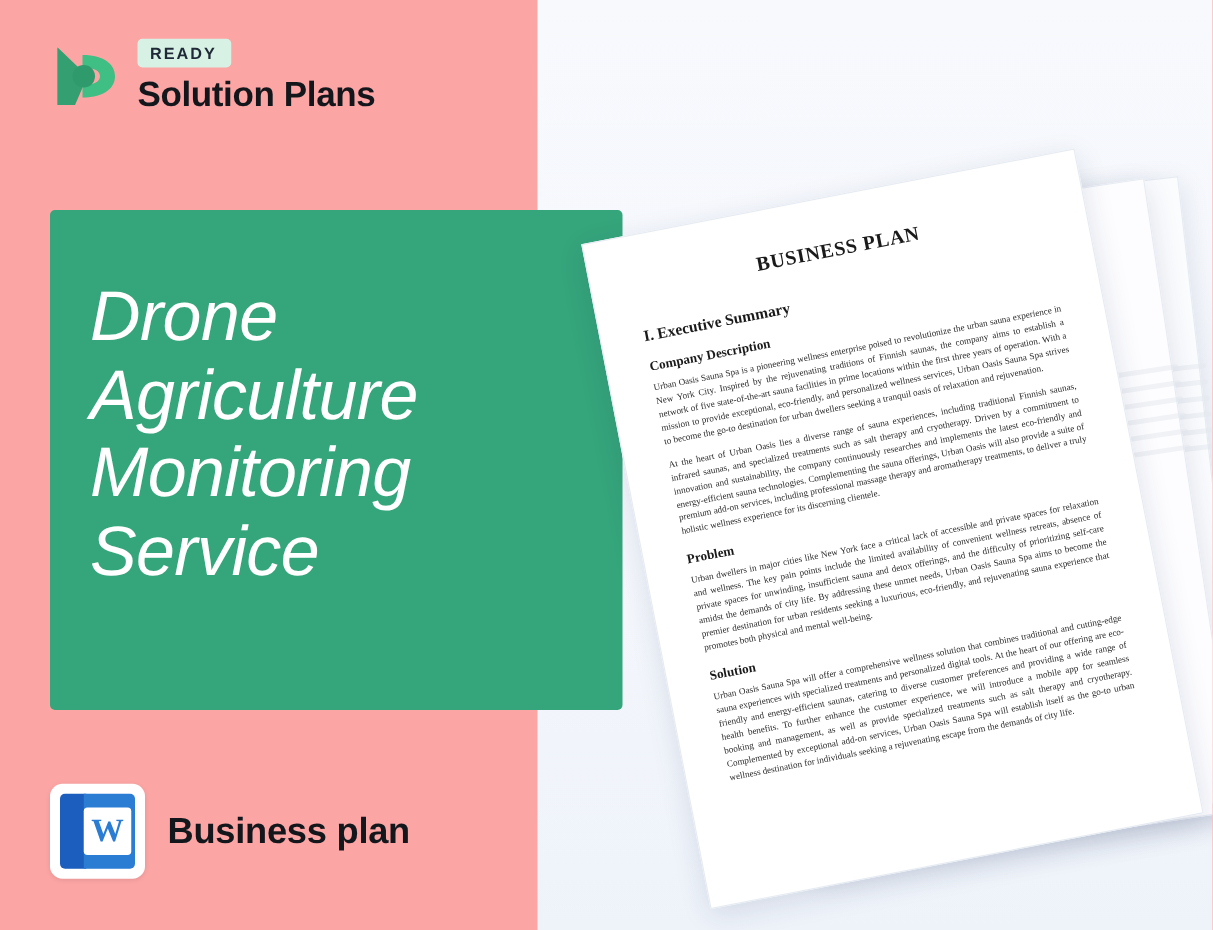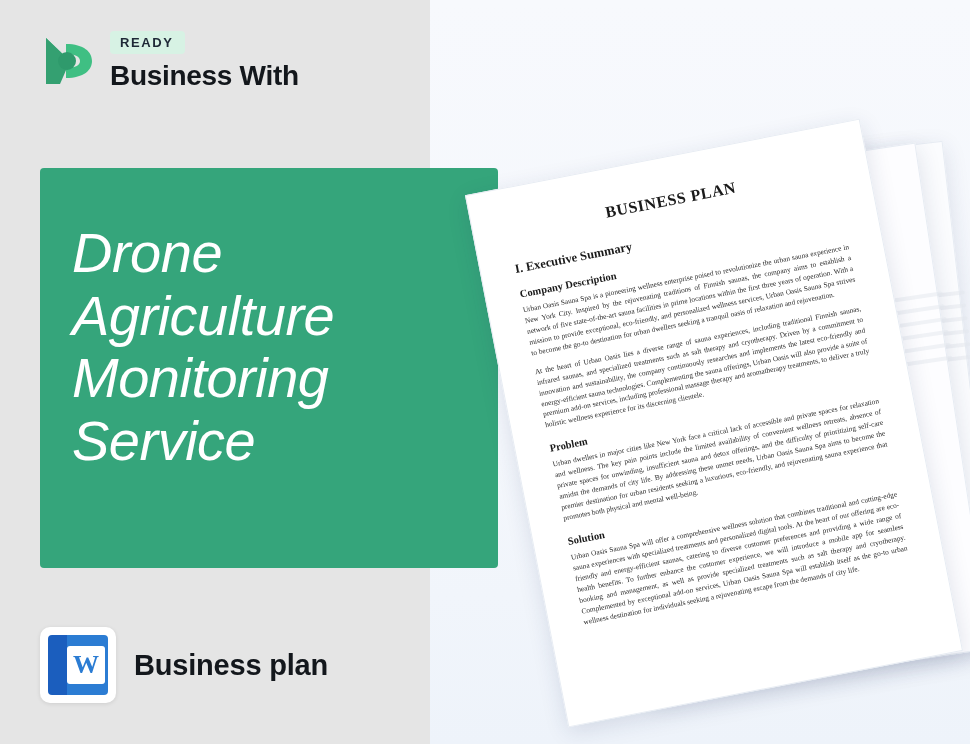--- a/index.html
+++ b/index.html
@@ -10,21 +10,21 @@
     width: 970px;
     height: 744px;
     font-family: "Liberation Sans", sans-serif;
     background: #ffffff;
     overflow: hidden;
   }
   .page {
     position: relative;
     width: 970px;
     height: 744px;
-    background: #e5e5e5;
+    background: #fca5a5;
     overflow: hidden;
   }
   
   .right-panel {
     position: absolute;
     left: 430px;
     top: 0;
     width: 540px;
     height: 744px;
     background: linear-gradient(180deg, #f7f9fd 0%, #f4f7fc 60%, #eef3fa 100%);
@@ -244,21 +244,21 @@
     <div class="brand-mark">
       <svg width="56" height="62" viewBox="0 0 56 62" xmlns="http://www.w3.org/2000/svg">
         <path d="M6 8 L6 54 L30 31 Z" fill="#3fbf83"></path>
         <path d="M6 8 L30 31 L20 54 L6 54 Z" fill="#34a071"></path>
         <path d="M26 14 C44 14 52 22 52 31 C52 40 44 48 26 48 L26 38 C36 38 40 35 40 31 C40 27 36 24 26 24 Z" fill="#3fbf83"></path>
         <circle cx="27" cy="31" r="9" fill="#2f9a6c"></circle>
       </svg>
     </div>
     <div class="brand-text">
       <span class="ready-badge">READY</span>
-      <span class="brand-name">Business With</span>
+      <span class="brand-name">Solution Plans</span>
     </div>
   </div>
 
   <div class="title-card">
     <div class="title-text">Drone Agriculture Monitoring Service</div>
   </div>
 
   <div class="filetype">
     <div class="word-icon">
       <div class="wi-left"></div>

